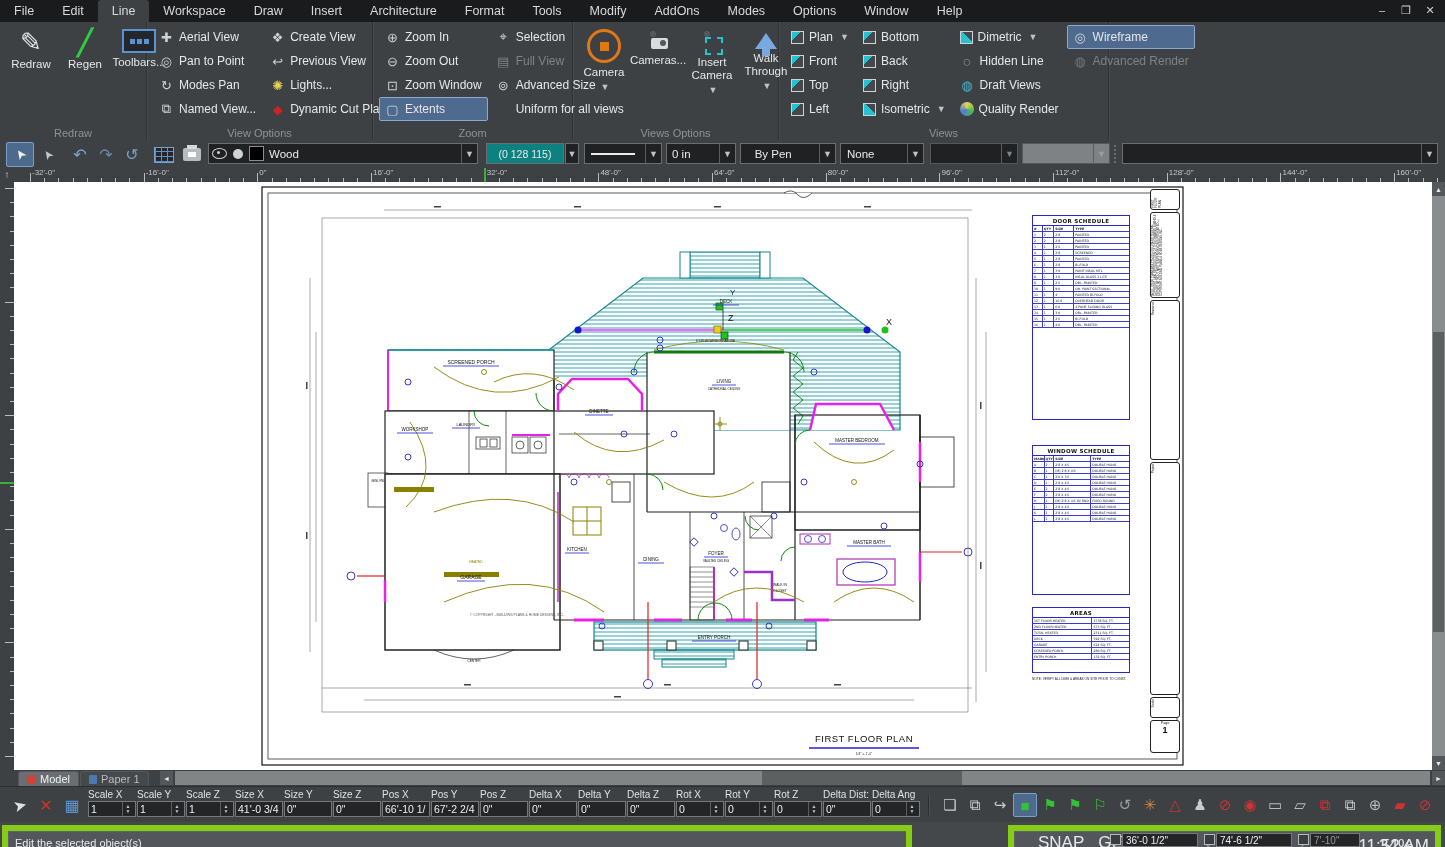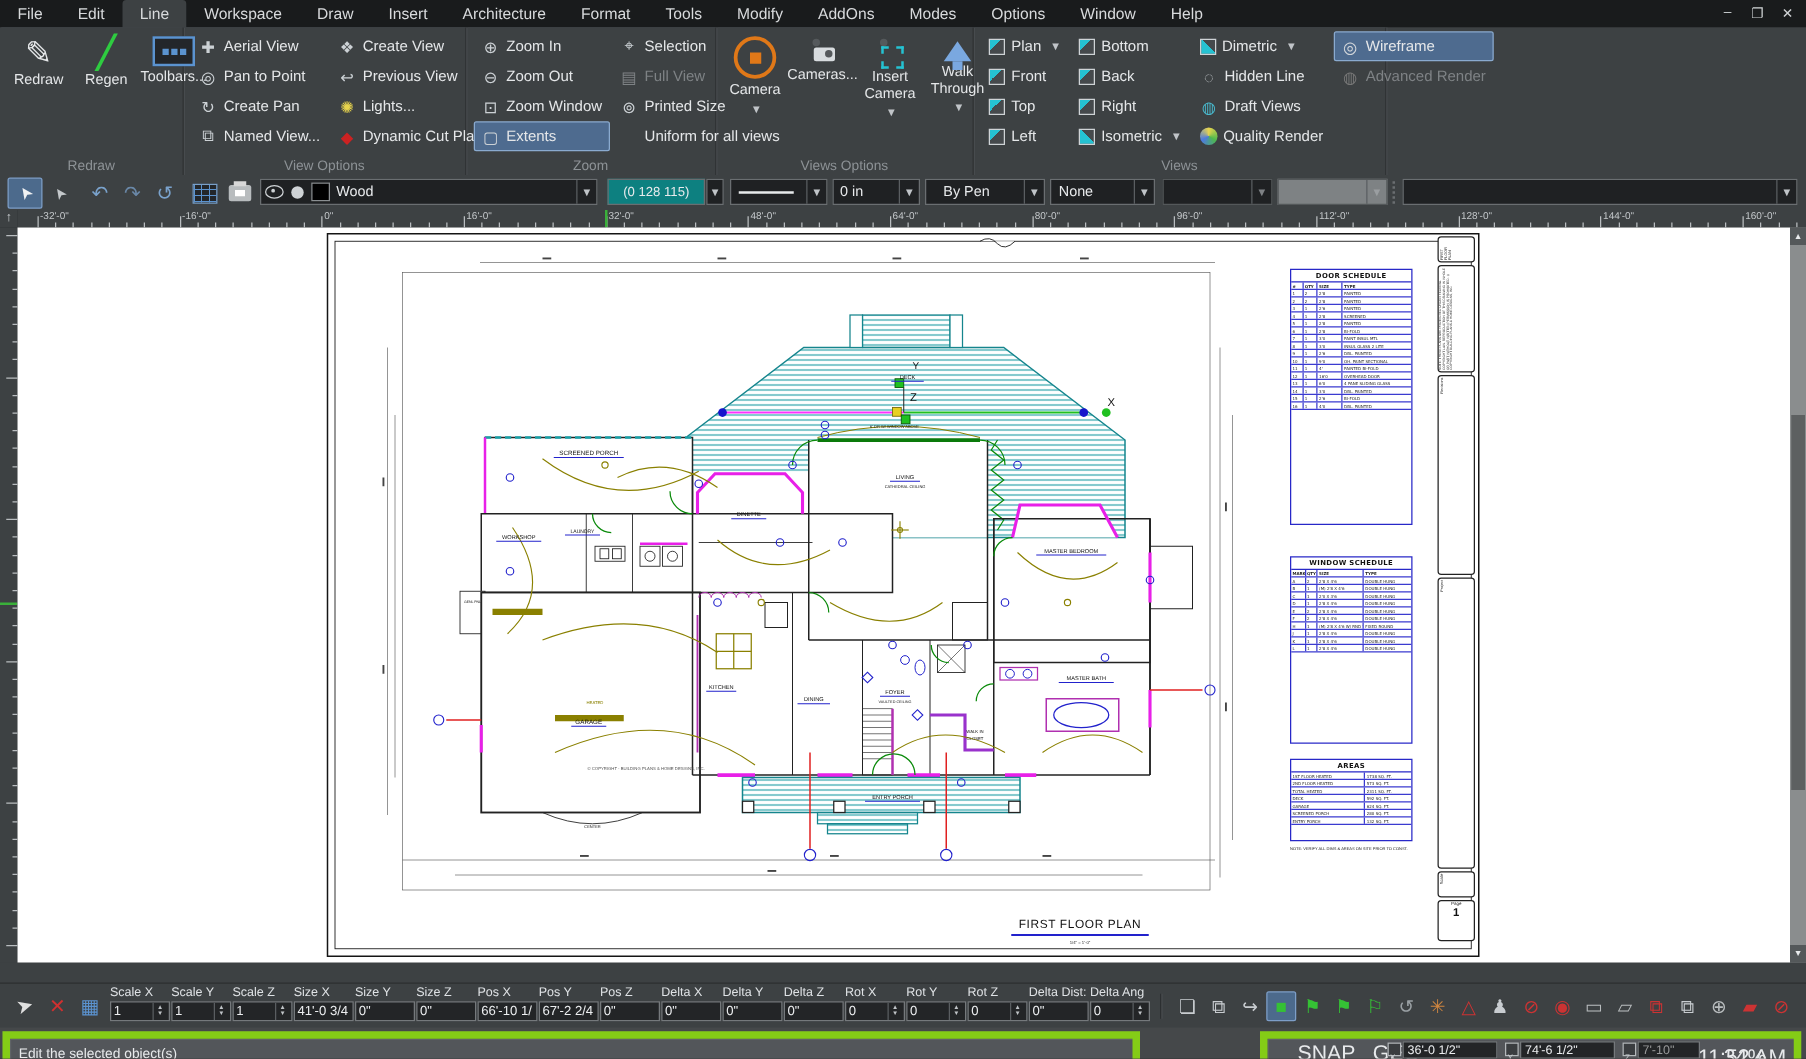--- a/index.html
+++ b/index.html
@@ -153,21 +153,21 @@
             <div class="smallbtn">
               <span class="rico" style="color: rgb(204, 209, 213);">✚</span>
               <span>Aerial View</span>
             </div>
             <div class="smallbtn">
               <span class="rico" style="color: rgb(204, 209, 213);">◎</span>
               <span>Pan to Point</span>
             </div>
             <div class="smallbtn">
               <span class="rico" style="color: rgb(204, 209, 213);">↻</span>
-              <span>Create Pan</span>
+              <span>Modes Pan</span>
             </div>
             <div class="smallbtn">
               <span class="rico" style="color: rgb(204, 209, 213);">⧉</span>
               <span>Named View...</span>
             </div>
           </div>
           <div class="rcol">
             <div class="smallbtn">
               <span class="rico" style="color: rgb(204, 209, 213);">❖</span>
               <span>Create View</span>
@@ -213,21 +213,21 @@
             <div class="smallbtn">
               <span class="rico" style="color: rgb(204, 209, 213);">⌖</span>
               <span>Selection</span>
             </div>
             <div class="smallbtn dis">
               <span class="rico" style="color: rgb(126, 130, 133);">▤</span>
               <span>Full View</span>
             </div>
             <div class="smallbtn">
               <span class="rico" style="color: rgb(204, 209, 213);">⊚</span>
-              <span>Printed Size</span>
+              <span>Advanced Size</span>
             </div>
             <div class="smallbtn">
               <span class="rico"></span>
               <span>Uniform for all views</span>
             </div>
           </div>
         </div>
         <div class="rgroup-label">Zoom</div>
       </div>
       <div class="rgroup" style="width: 206px;">
@@ -1044,20 +1044,37 @@
         </div>
       </div>
   </div>
 
   <div id="vscroll">
     <div class="sbtn" style="top:0">▲</div>
     <div id="vthumb"></div>
     <div class="sbtn" style="top:574px">▼</div>
   </div>
 
+  <div id="tabrow">
+    <div id="tabs">
+        <div class="dtab active" style="left: 18px;">
+          <span class="mico"></span>
+          <span>Model</span>
+        </div>
+        <div class="dtab inactive" style="left: 80px;">
+          <span class="pico"></span>
+          <span>Paper 1</span>
+        </div>
+      </div>
+    <div class="harrow" style="left:160px">◄</div>
+    <div id="hscroll">
+        <div id="hthumb"></div>
+      </div>
+    <div class="harrow" style="left:1432px">►</div>
+  </div>
 
   <div id="editbar">
       <div class="etool" style="left: 8px; color: rgb(224, 224, 224); transform: rotate(-15deg);">➤</div>
       <div class="etool" style="left: 34px; color: rgb(208, 48, 48);">✕</div>
       <div class="etool" style="left: 60px; color: rgb(91, 147, 208);">▦</div>
       <div class="efield" style="left: 88px;">
         <div class="lb">Scale X</div>
         <div class="bx">
           <span>1</span>
           <span class="stepper">▲<br>▼</span>

